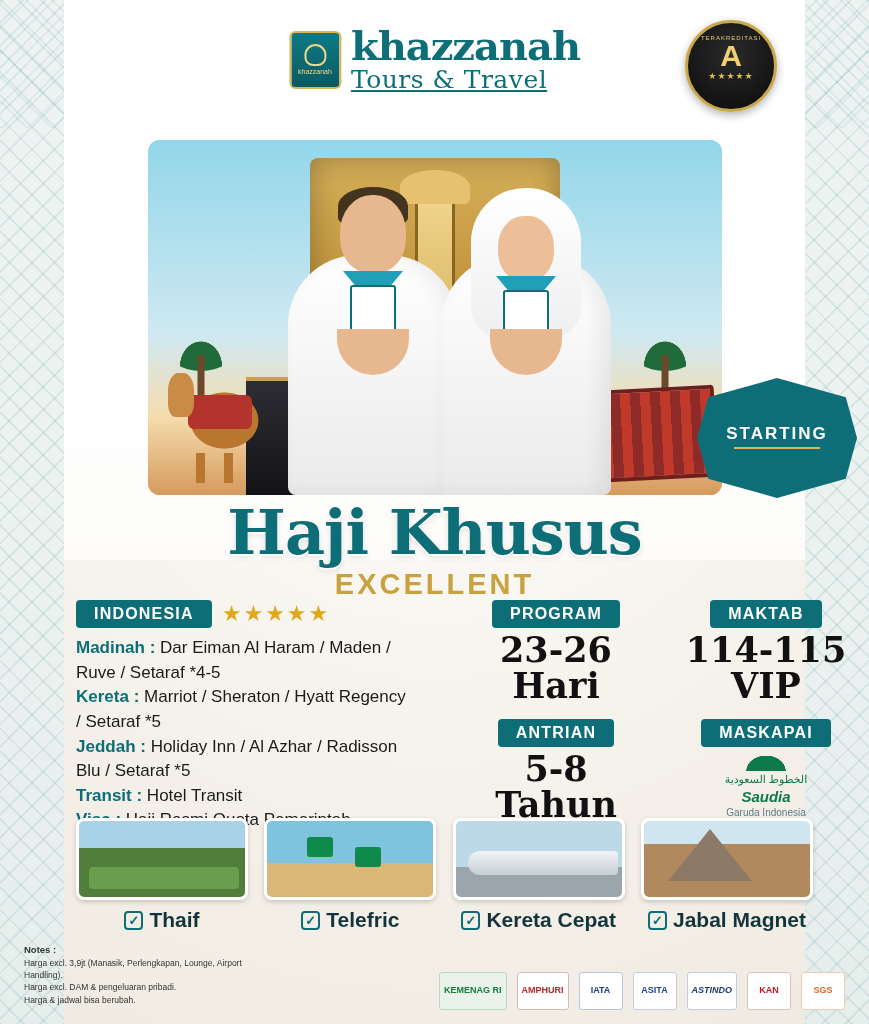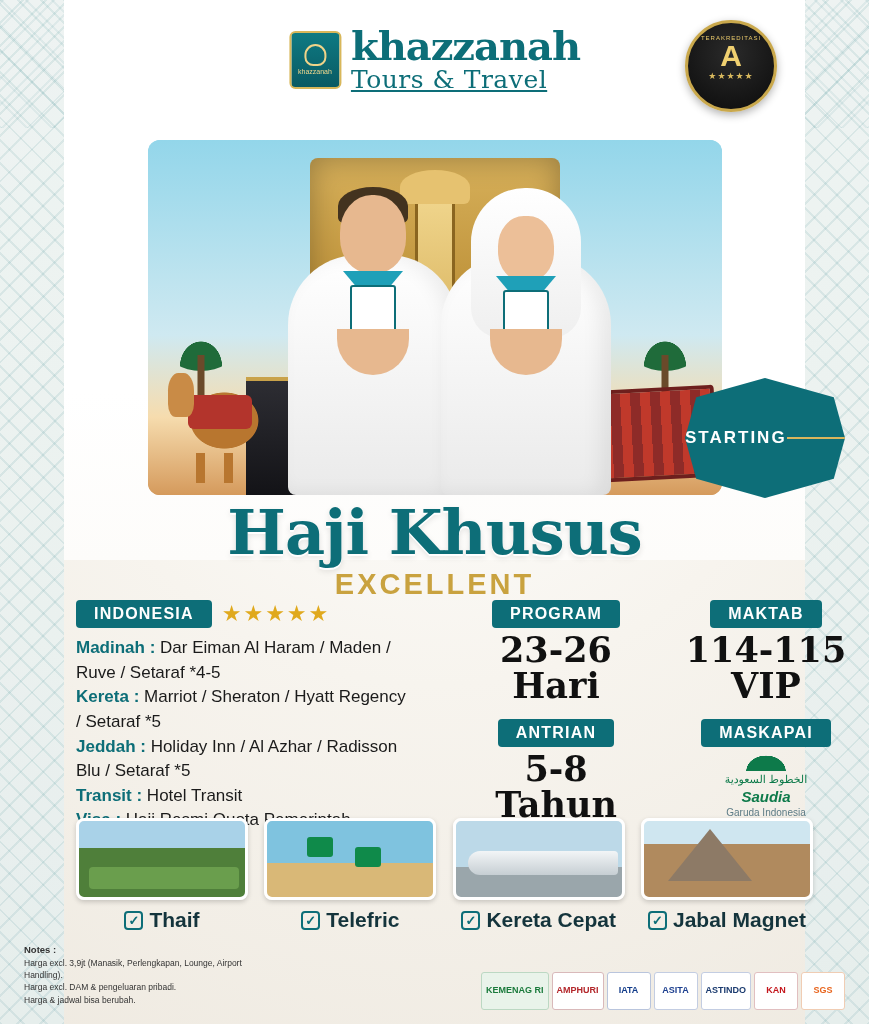--- a/index.html
+++ b/index.html
@@ -187,23 +187,23 @@
     position:absolute; top: 96px; left: 50%; transform: translateX(-50%);
     width: 60px; height: 20px; background:#1fa0b8; clip-path: polygon(0 0,100% 0,72% 100%,28% 100%);
   }
   .hero .hands {
     position:absolute; bottom: 120px; left: 50%; transform: translateX(-50%);
     width: 72px; height: 46px; background:#e7b88f; border-radius: 0 0 36px 36px;
   }
 
   
   .price-seal {
-    position: absolute; right: 24px; top: 378px;
+    position: absolute; right: 12px; top: 378px;
     width: 160px; height: 120px;
-    display: flex; align-items: center; justify-content: center;
+    display: flex; flex-direction: column; align-items: center; justify-content: center;
     color: #fff;
     background: #0d6e78;
     clip-path: polygon(50% 0%, 93% 16%, 100% 50%, 93% 84%, 50% 100%, 7% 84%, 0% 50%, 7% 16%);
     box-shadow: 0 4px 10px rgba(0,0,0,.2);
   }
   .price-seal .ps1 { font-size: 17px; font-weight: bold; letter-spacing: 2px; }
   .price-seal .ps2 { font-size: 30px; font-weight: bold; letter-spacing: 1px; margin-top:2px; }
   .price-seal .rule { width: 86px; height: 2px; background:#d9b65c; margin: 3px 0; }
 
   
@@ -278,33 +278,33 @@
   }
 
   
   .notes {
     position: absolute; left: 24px; bottom: 18px; width: 250px;
     font-size: 8.5px; color: #333; line-height: 1.45;
   }
   .notes b { font-size: 9.5px; }
   .partners {
     position: absolute; right: 24px; bottom: 14px;
-    display: flex; align-items: flex-start; gap: 3px; margin-left: 16px;
+    display: flex; align-items: flex-start; gap: 10px; margin-left: 16px;
   }
   .plogo {
     height: 38px; min-width: 44px; border-radius: 3px;
     display:flex; align-items:center; justify-content:center;
     font-size: 9px; font-weight: bold; text-align: center; line-height: 1.05;
     padding: 2px 4px;
   }
   .plogo.kemenag { background:#e9f3ea; color:#1a7a3c; border:1px solid #bcd8c3; }
   .plogo.amphuri { background:#fff; color:#b3262a; border:1px solid #d9b9ba; }
   .plogo.iata { background:#fff; color:#123c8a; border:1px solid #b9c5dd; }
   .plogo.star { background:#fff; color:#1c3f8f; border:1px solid #c3cde2; }
-  .plogo.astindo { background:#fff; color:#1b3b6f; border:1px solid #c3cde2; }
+  .plogo.astindo { background:#fff; color:#1b3b6f; border:1px solid #c3cde2;font-style:italic; }
   .plogo.kan { background:#fff; color:#c4161c; border:1px solid #e1bfc0; }
   .plogo.sgs { background:#fff; color:#e8651e; border:1px solid #f0cdb4; }
 </style>
 </head>
 <body>
 
 <div class="poster">
 
   <div class="side-pattern left"></div>
   <div class="side-pattern right"></div>

